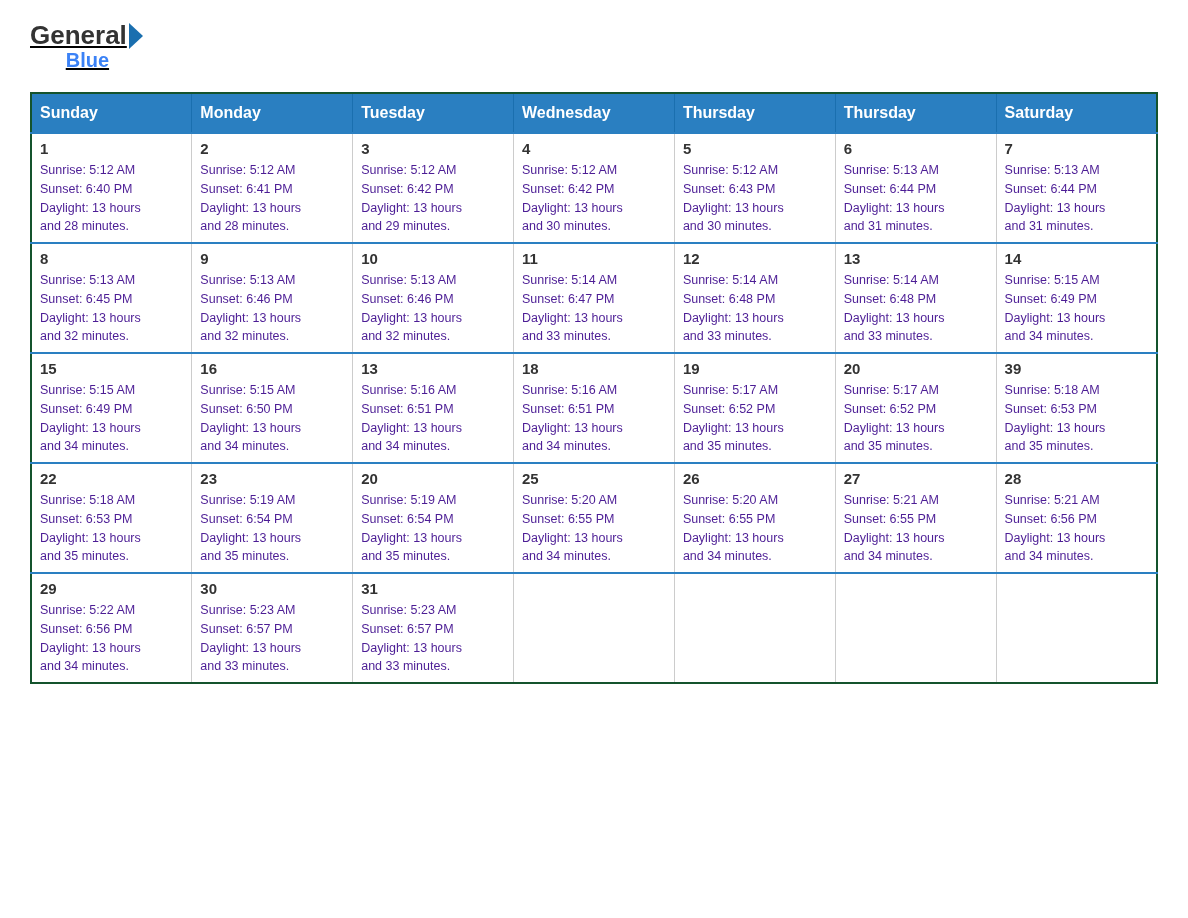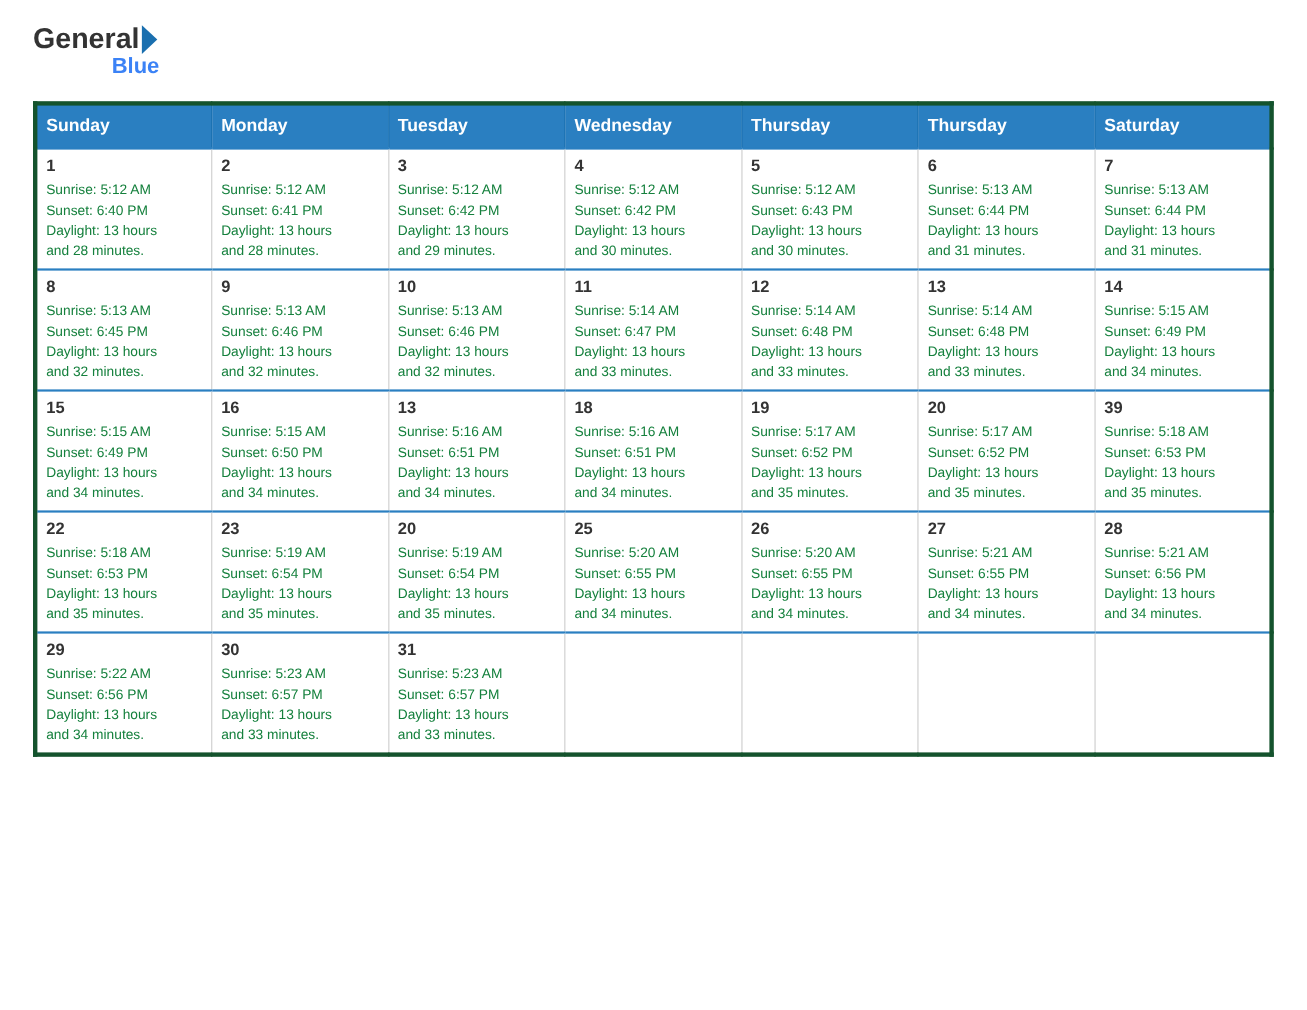--- a/index.html
+++ b/index.html
@@ -14,21 +14,22 @@
     .header-area {
       display: flex;
       justify-content: space-between;
       align-items: flex-start;
       margin-bottom: 20px;
     }
 
     .logo-container {
       display: flex;
       flex-direction: column;
-      align-items: flex-end;
+      align-items: center;
+      text-decoration: underline;
     }
 
     .title-area {
       text-align: right;
     }
 
     .month-title {
       font-size: 52px;
       font-weight: normal;
       color: #222;
@@ -37,21 +38,21 @@
 
     .location-subtitle {
       font-size: 22px;
       color: #555;
       margin-top: 4px;
     }
 
     .calendar-table {
       width: 100%;
       border-collapse: collapse;
-      border: 4px solid #14532d;
+      border: 2px solid #14532d;
     }
 
     .calendar-table th {
       background-color: #2a7fc1;
       color: #ffffff;
       font-size: 16px;
       font-weight: bold;
       padding: 10px 8px;
       text-align: left;
       border: 1px solid #1a6faf;
@@ -71,21 +72,21 @@
     .day-number {
       font-size: 15px;
       font-weight: bold;
       display: block;
       margin-bottom: 4px;
     }
 
     .day-info {
       font-size: 12.5px;
       line-height: 1.5;
-      color: #15803d;
+      color: #4c1d95;
     }
 
     .empty-cell {
       background: #fff;
     }
 
     tr:last-child td {
       height: 100px;
     }
   </style>

